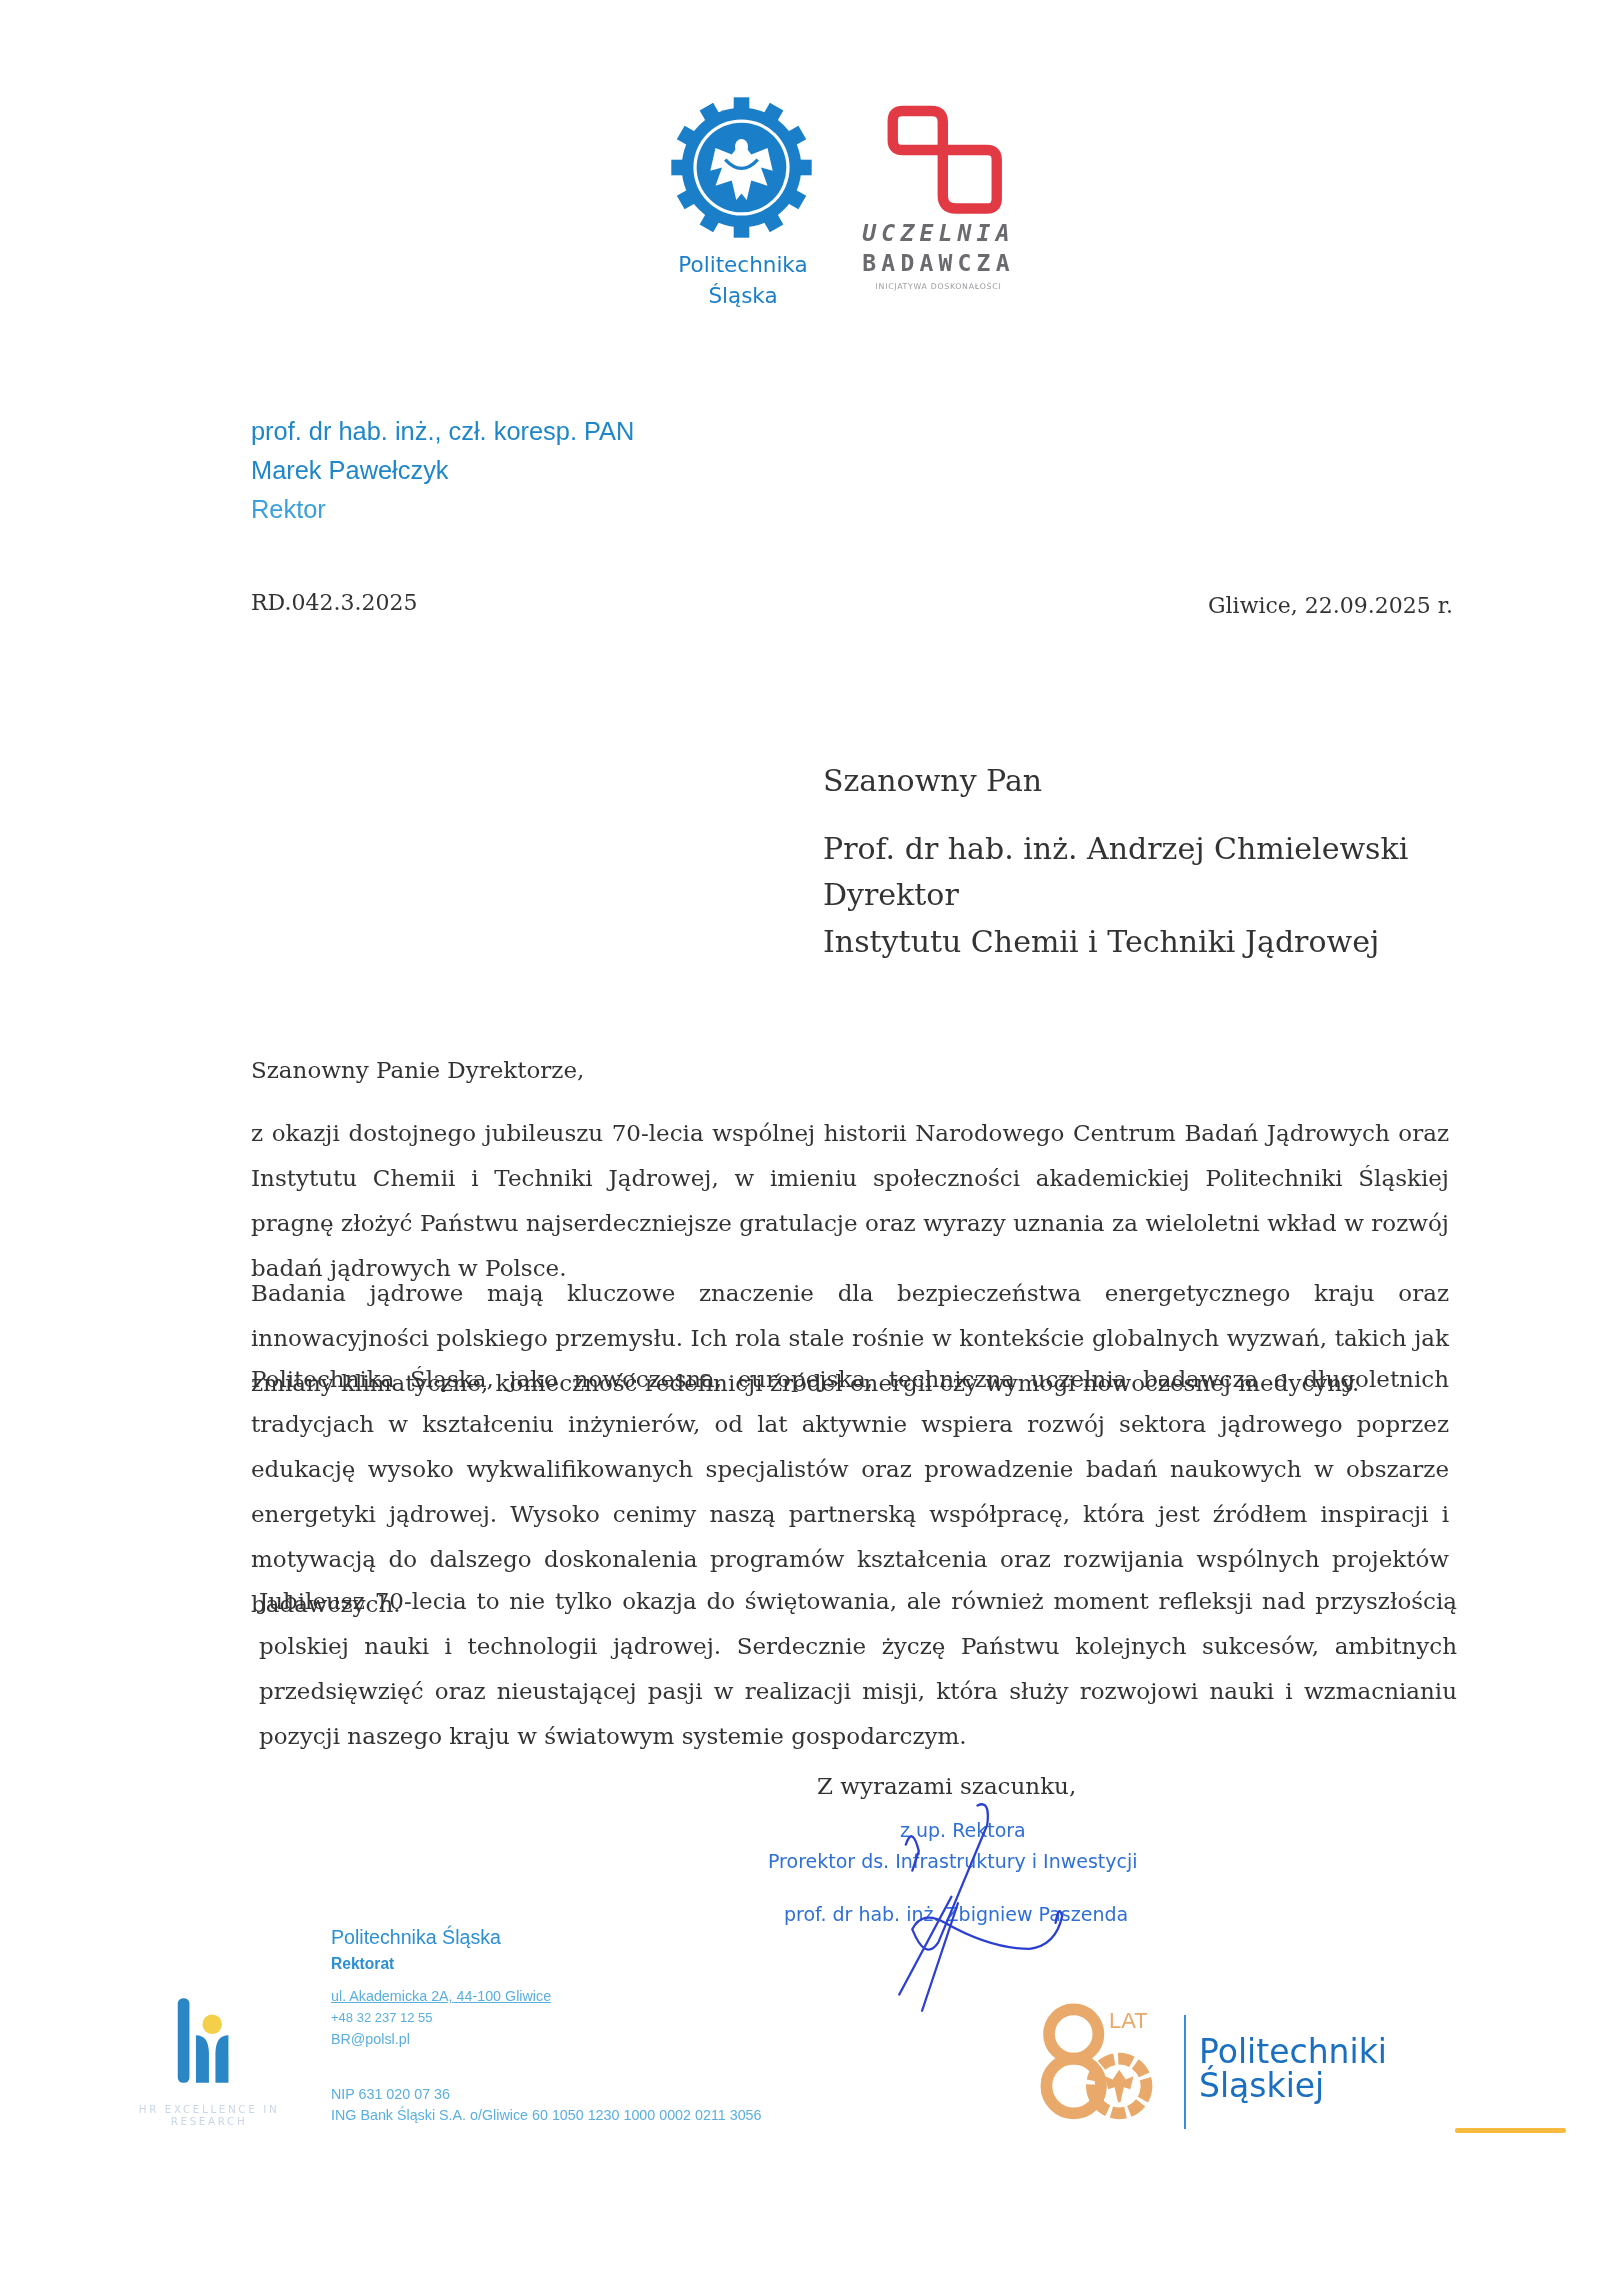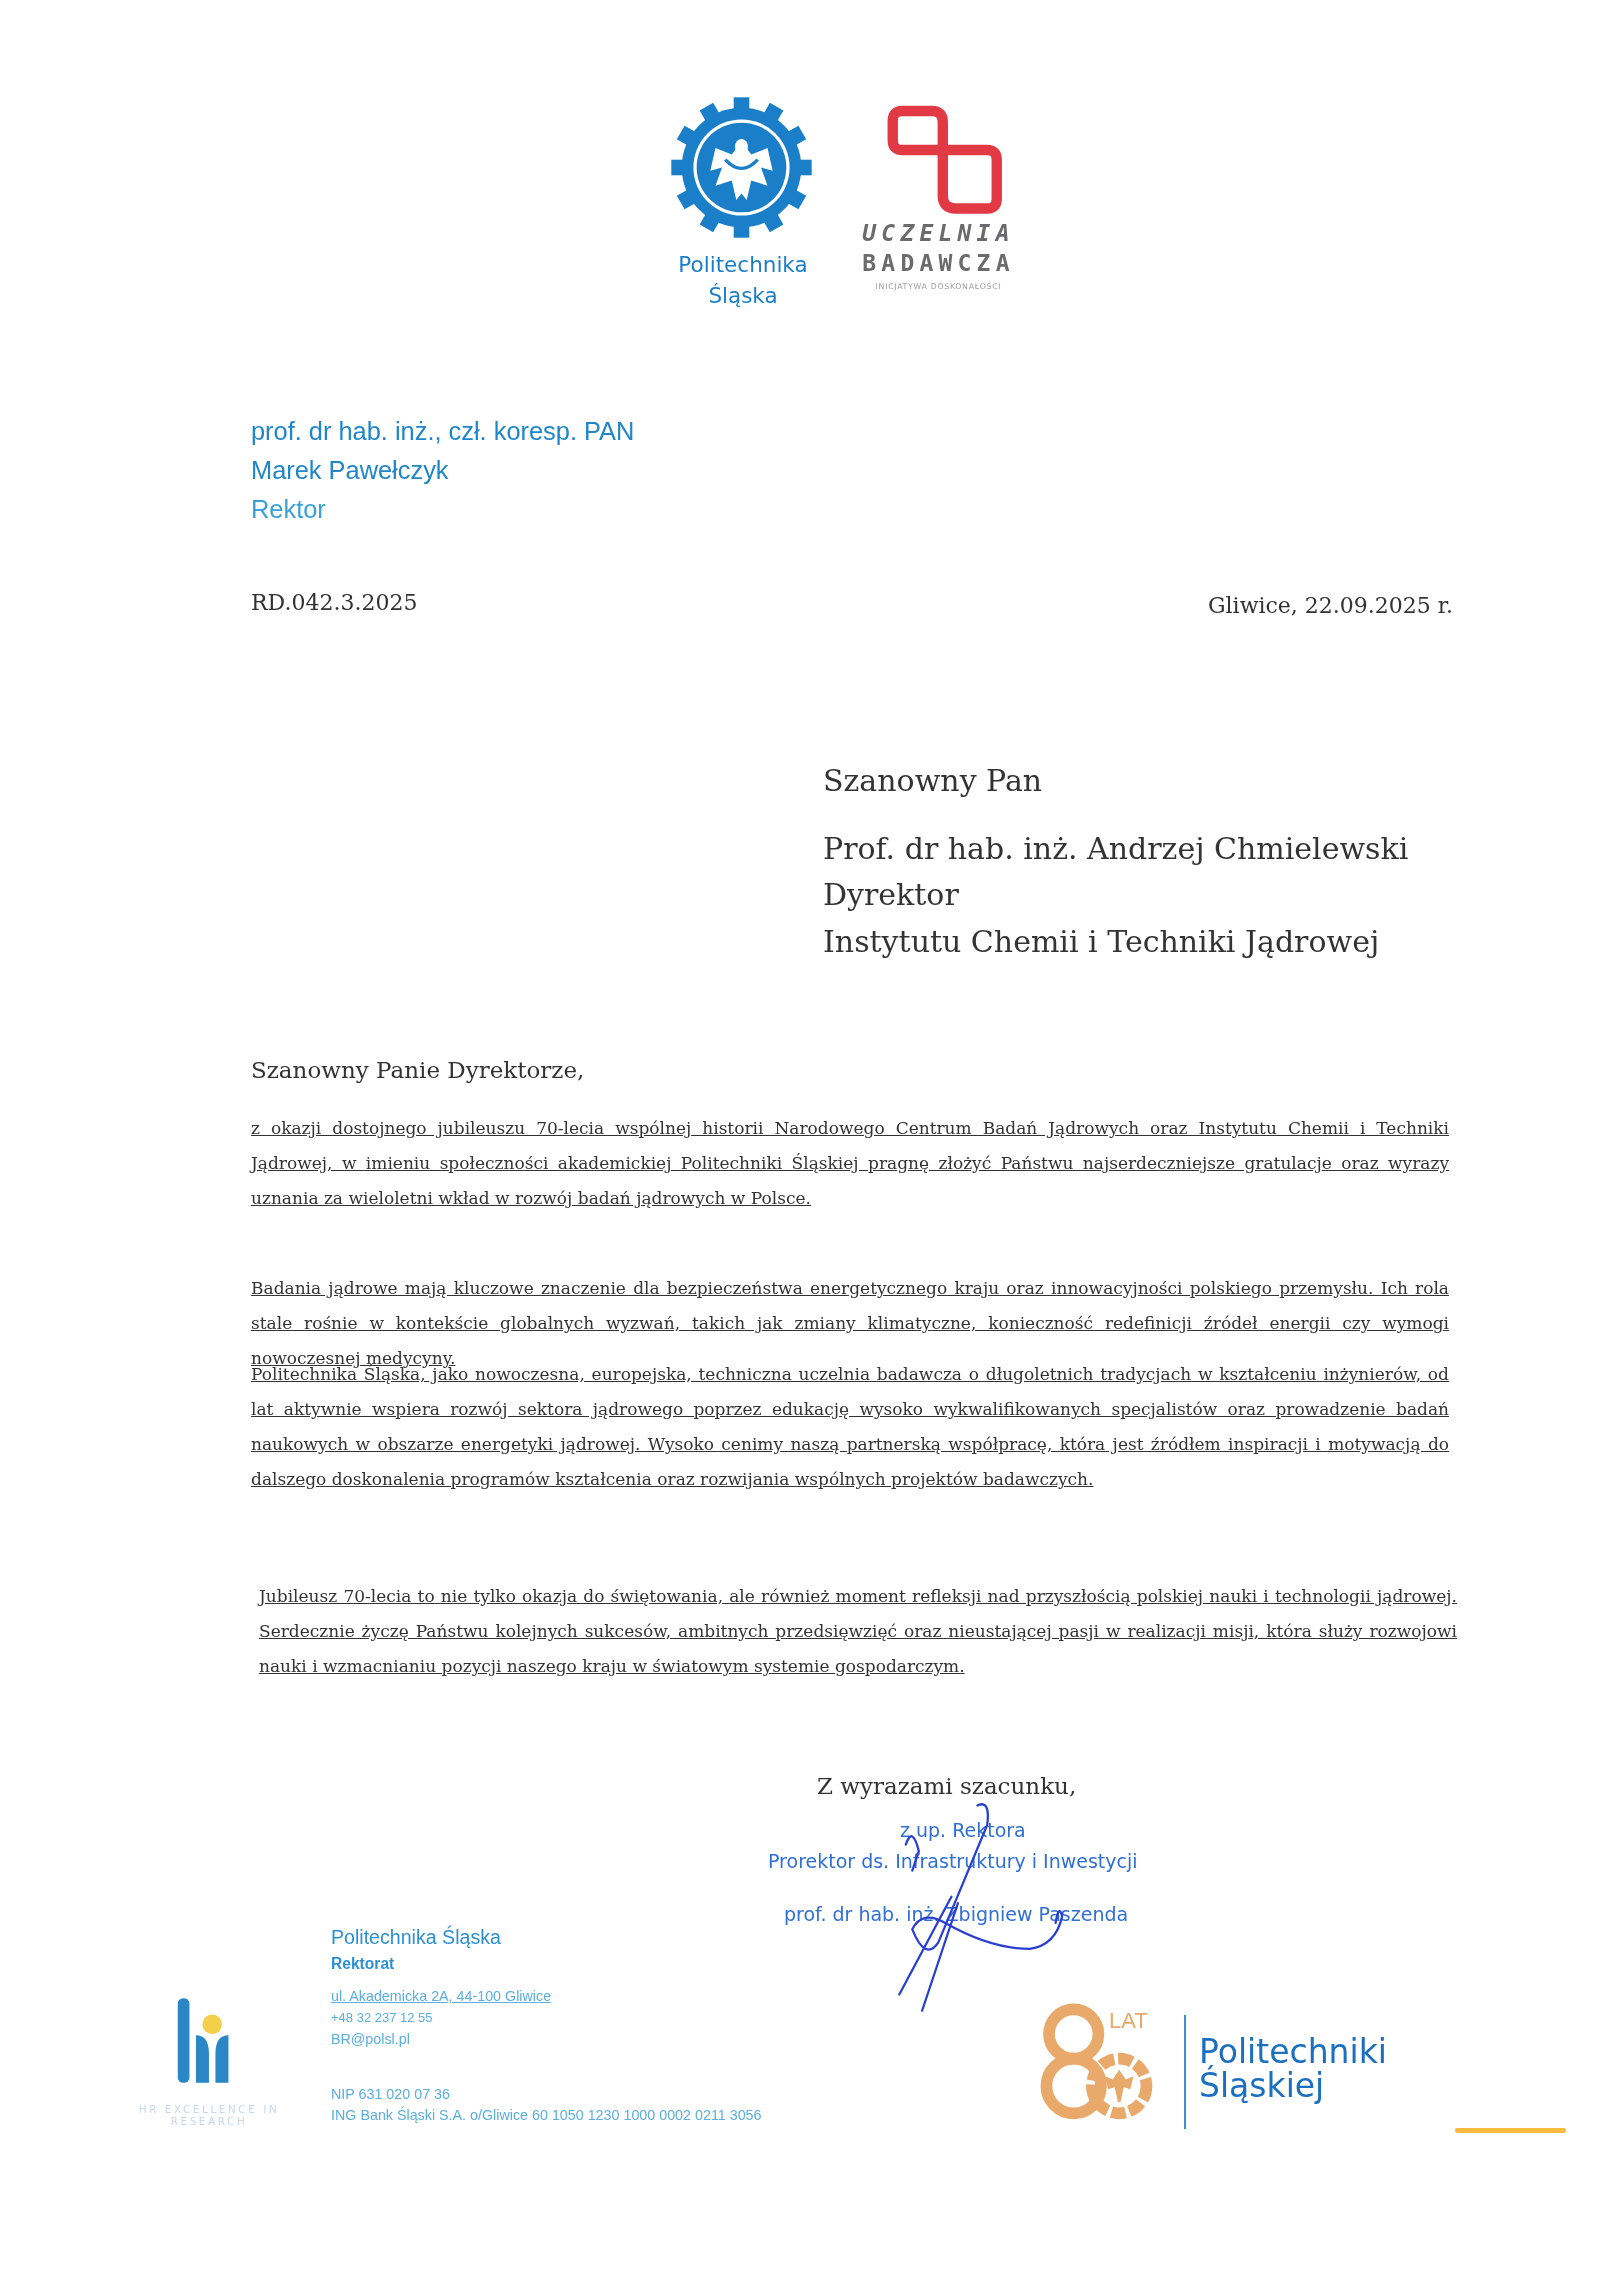--- a/index.html
+++ b/index.html
@@ -28,21 +28,21 @@
 
   
   .addr { left: 823px; font-size: 30px; }
   #addr-salutation { top: 763px; }
   #addr-name { top: 831px; }
   #addr-position { top: 877px; }
   #addr-institution { top: 924px; }
 
   
   #greeting { left: 251px; top: 1057px; font-size: 23px; }
-  .para { left: 251px; width: 1198px; font-size: 17px; line-height: 35px; text-align: justify; text-decoration: underline; }
+  .para { left: 251px; width: 1198px; font-size: 23px; line-height: 45px; text-align: justify; }
   #para-1 { top: 1111px; }
   #para-2 { top: 1234px; margin-top: 37px; }
   #para-3 { top: 1357px; }
   #para-4 { top: 1579px; margin-left: 8px; }
 
   
   #closing { left: 817px; top: 1773px; font-size: 23px; }
   .sig { color: #2f6fd6; font-size: 19px; }
   #sig-proxy { left: 900px; top: 1819px; }
   #sig-position { left: 768px; top: 1850px; }

